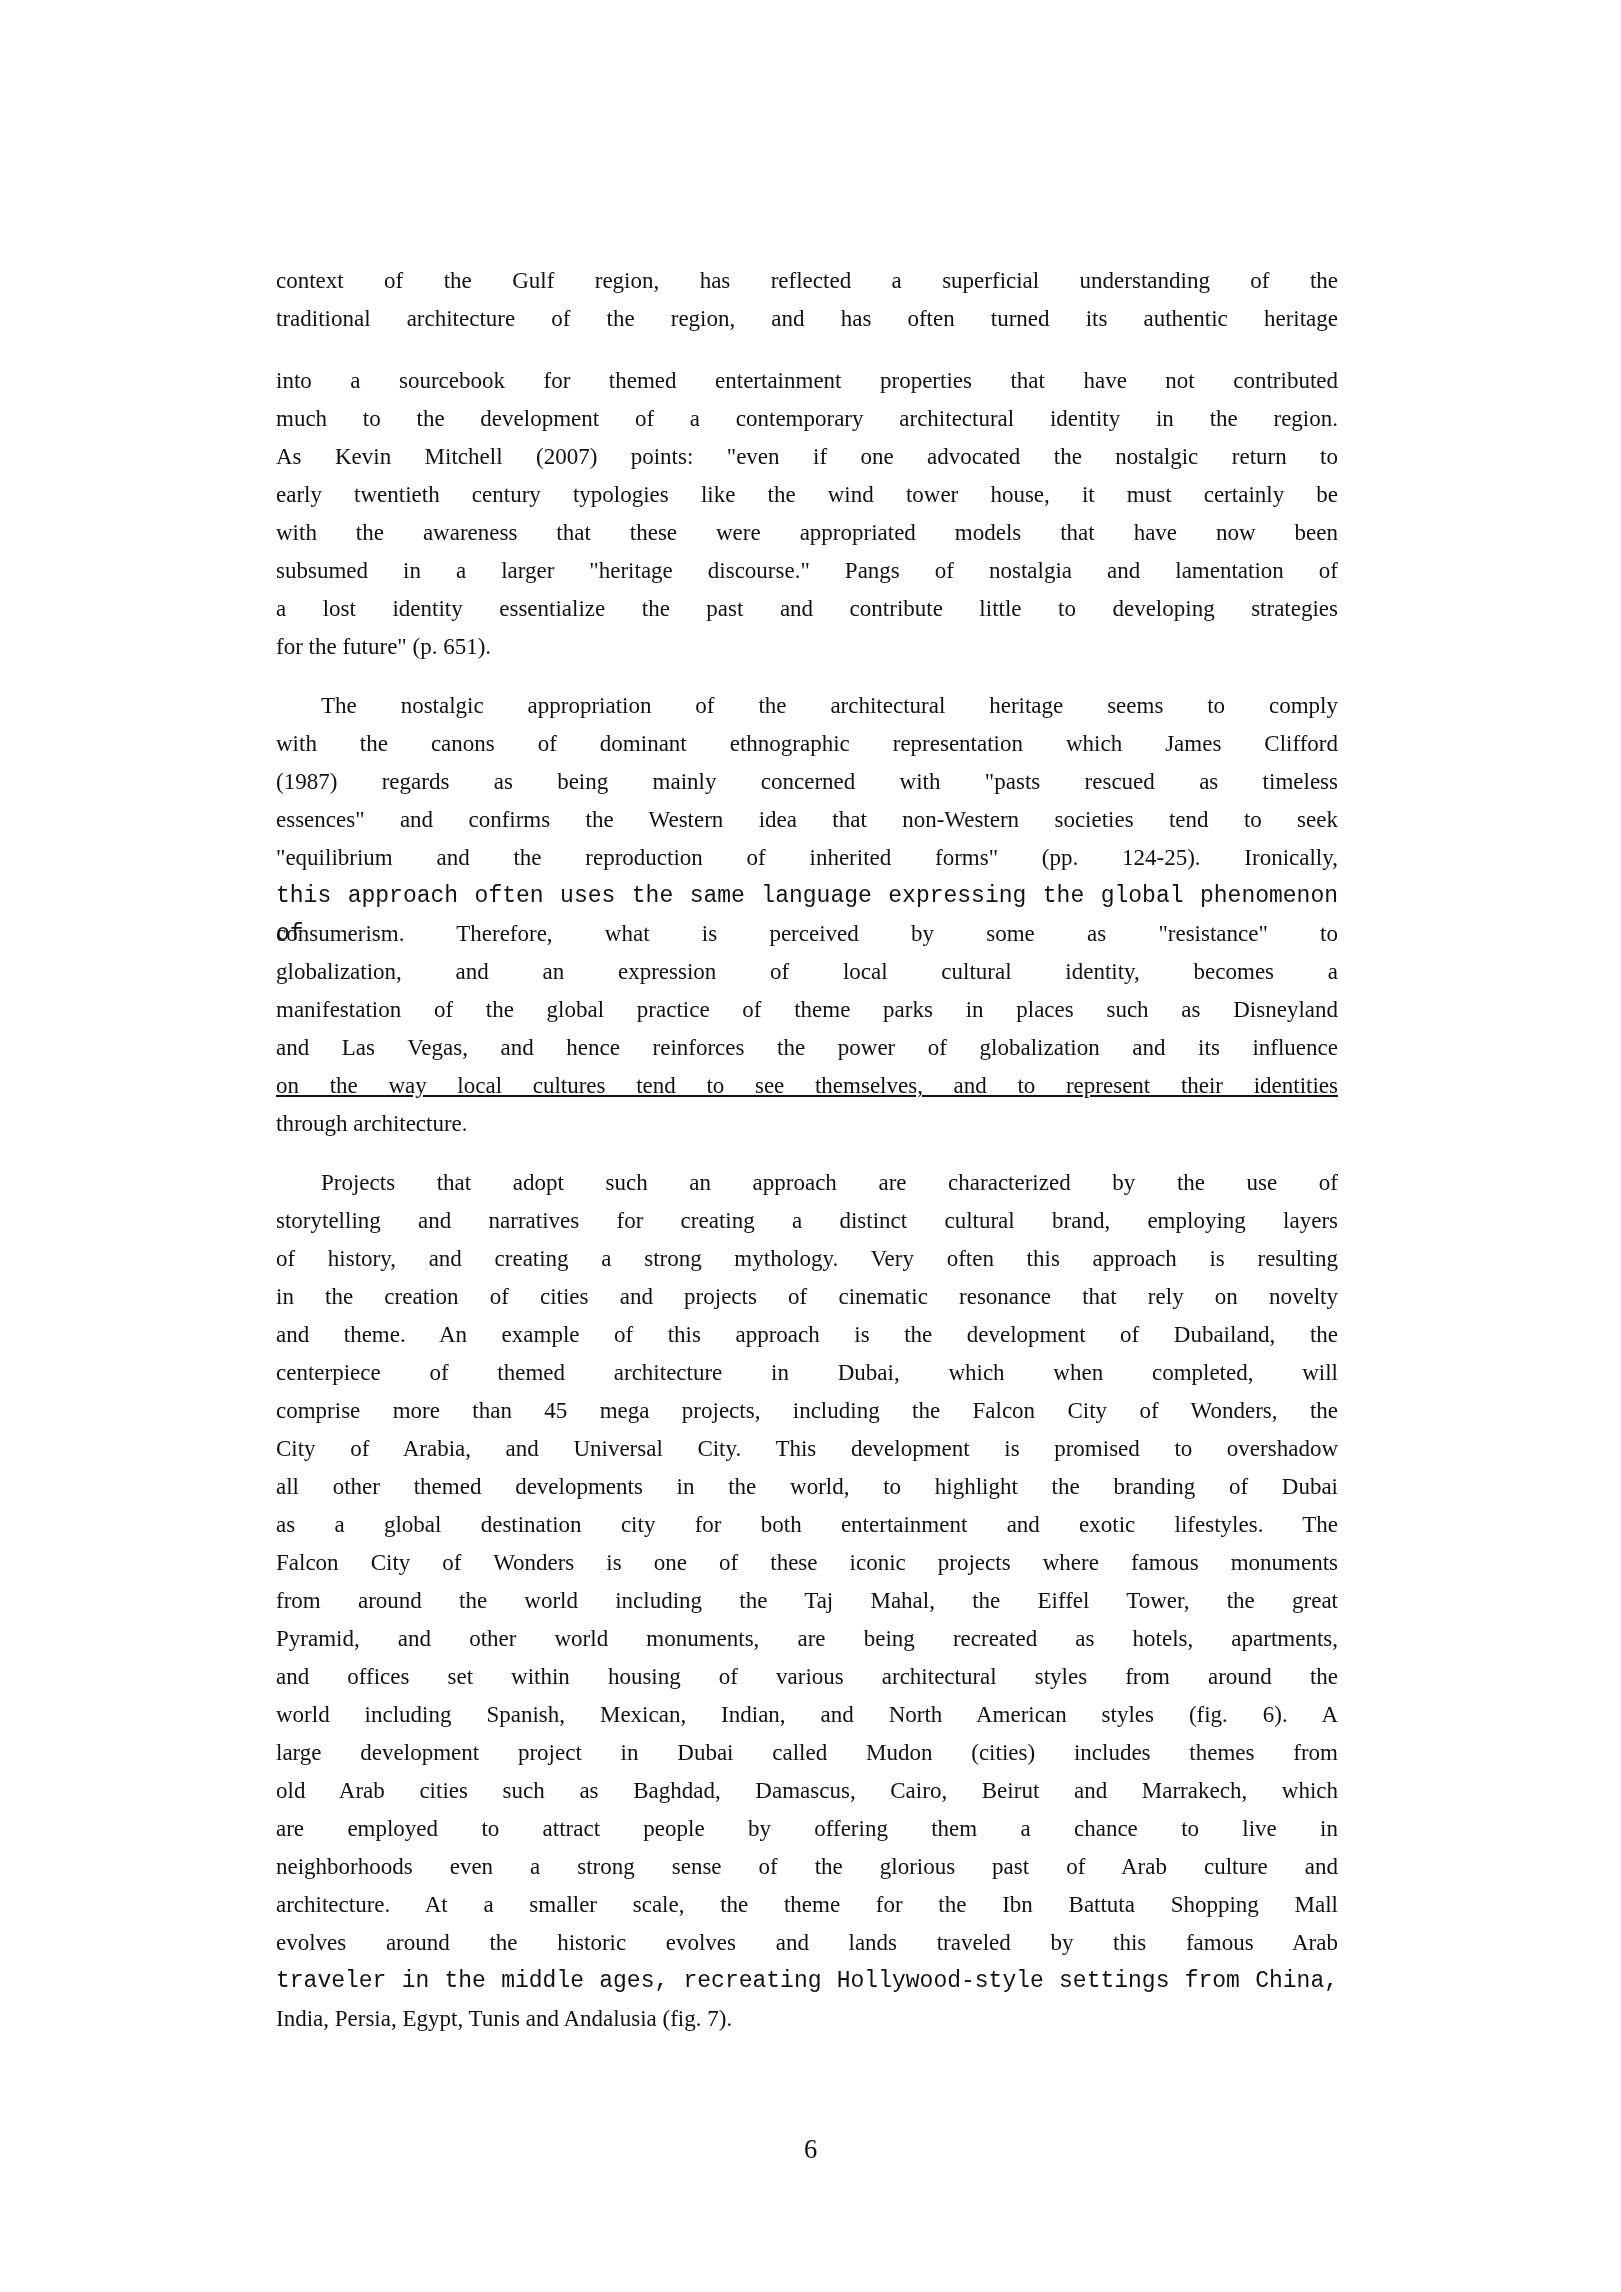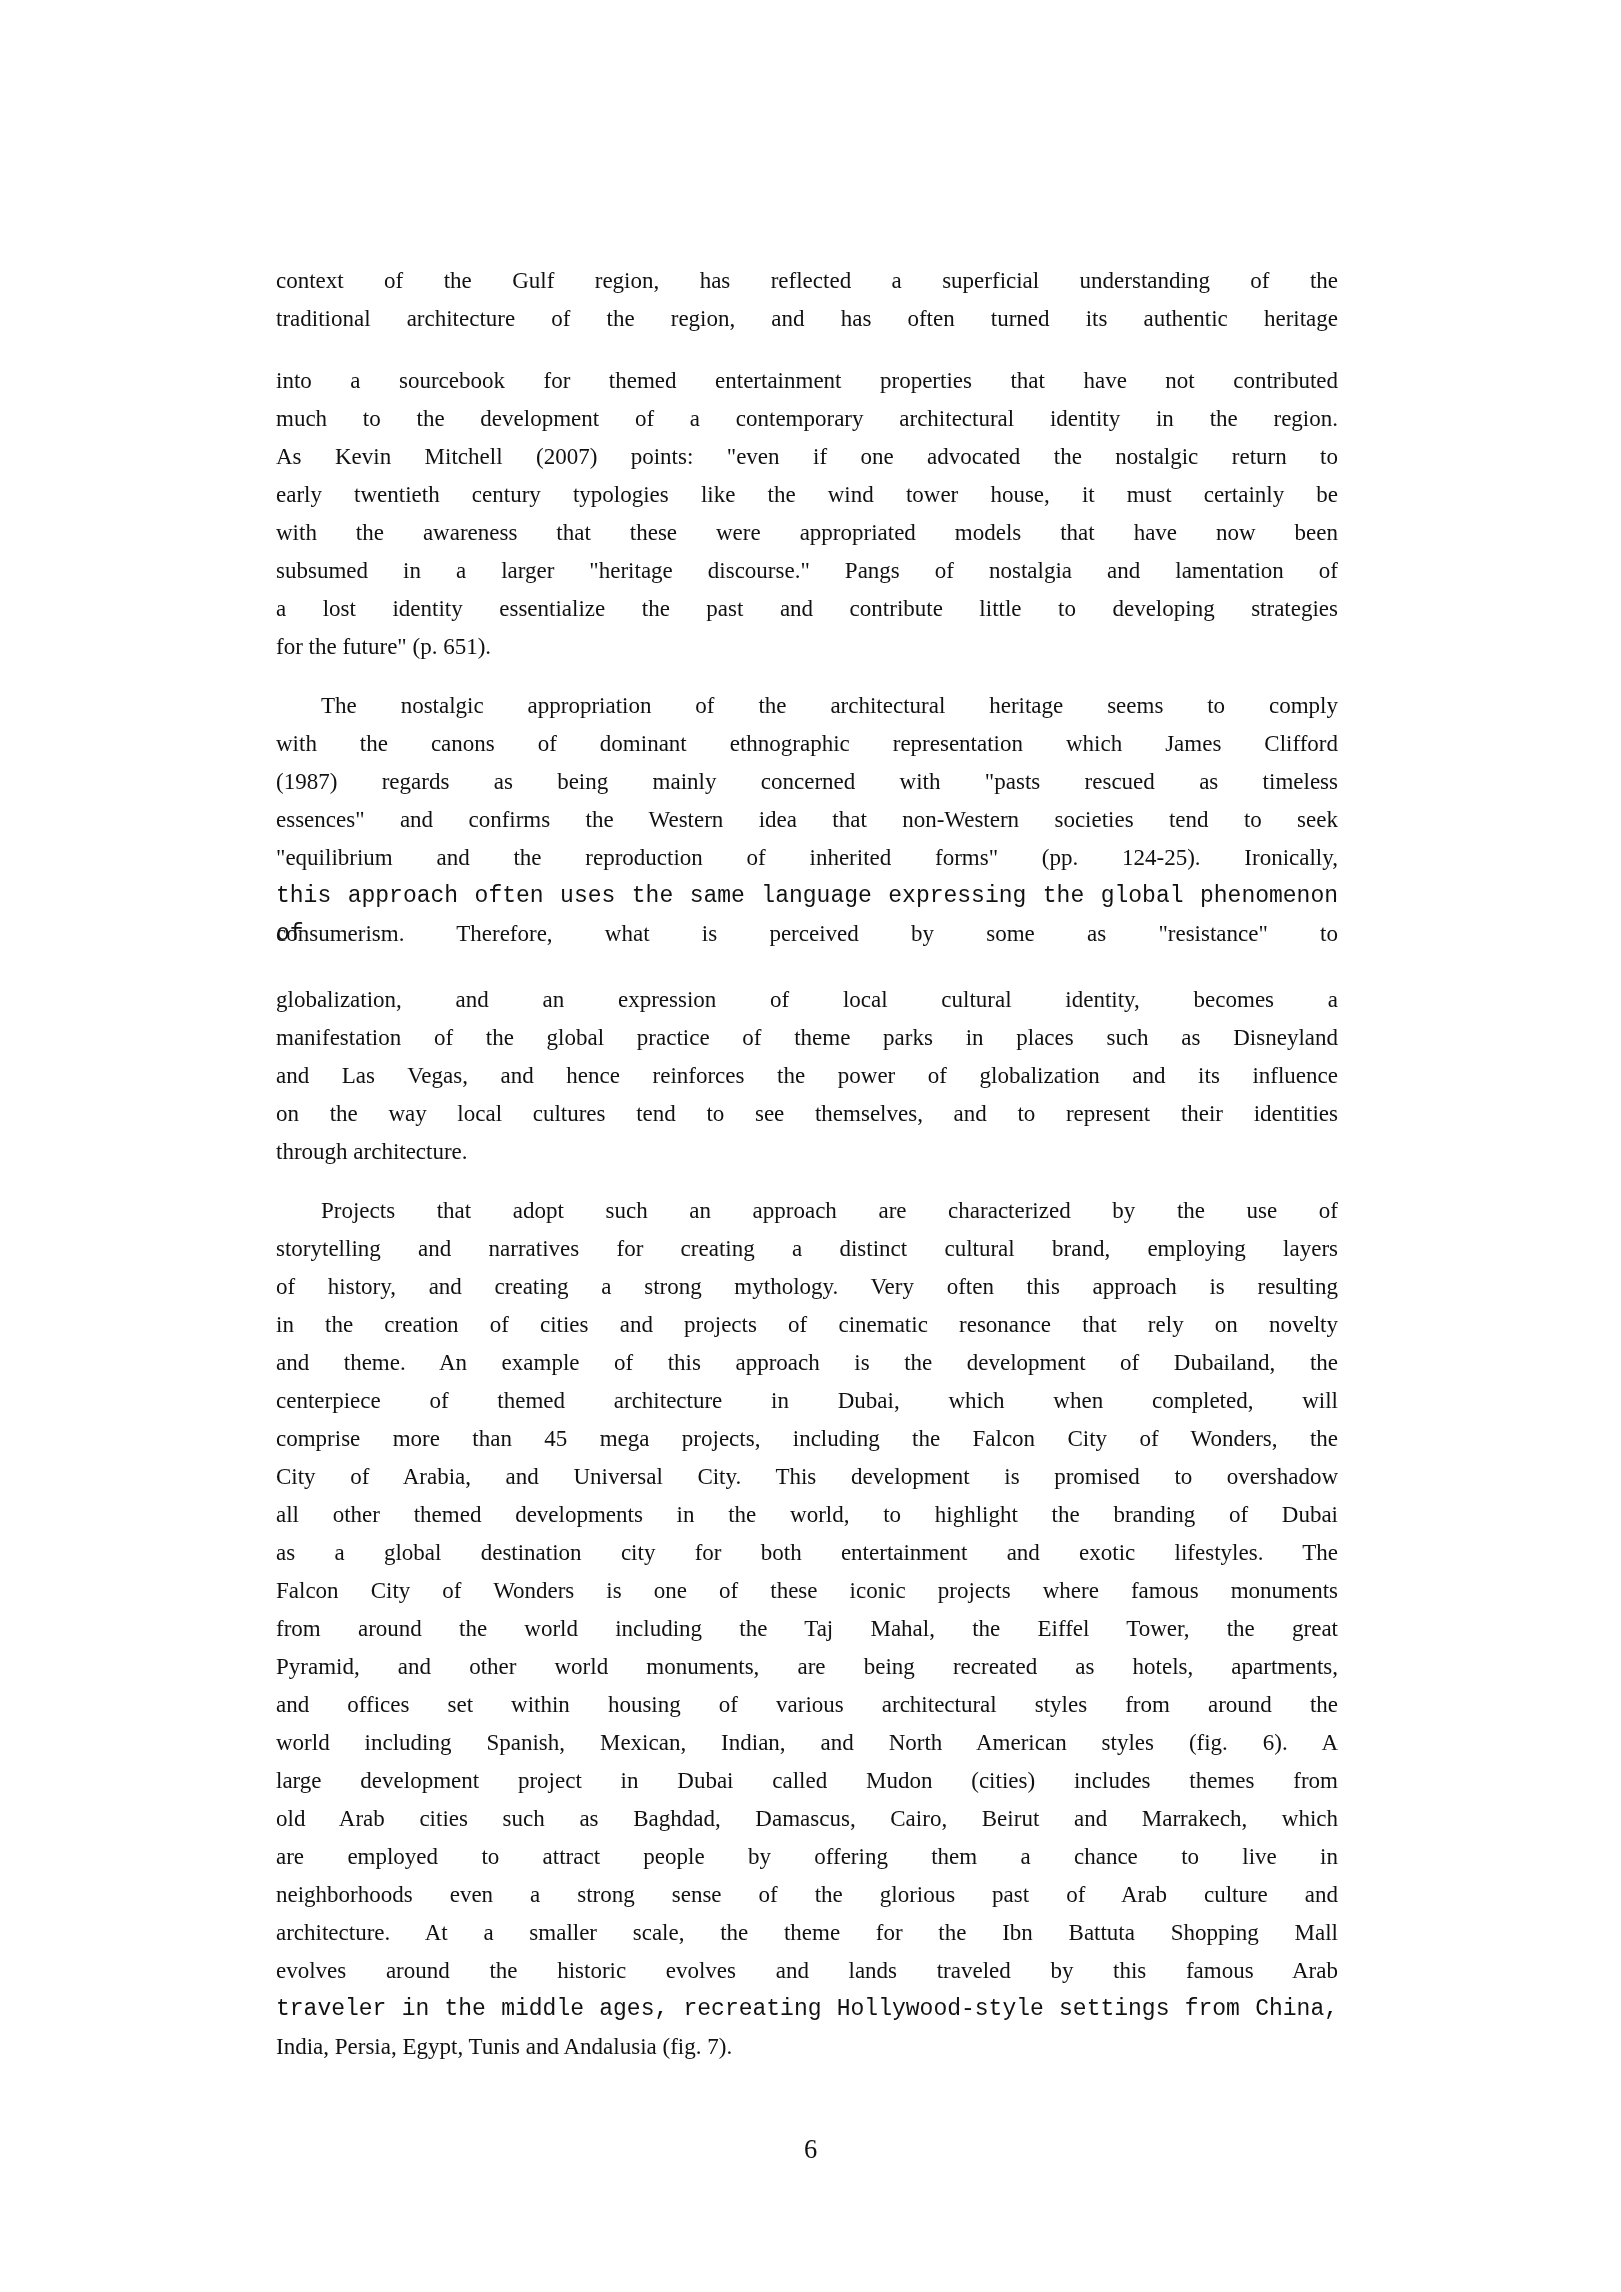--- a/index.html
+++ b/index.html
@@ -77,24 +77,24 @@
         <span class="line last">for the future" (p. 651).</span>
       </div>
       <div class="para">
         <span class="line indent" style="white-space: normal; text-align-last: justify;">The nostalgic appropriation of the architectural heritage seems to comply</span>
         <span class="line" style="white-space: normal; text-align-last: justify;">with the canons of dominant ethnographic representation which James Clifford</span>
         <span class="line" style="white-space: normal; text-align-last: justify;">(1987) regards as being mainly concerned with "pasts rescued as timeless</span>
         <span class="line" style="white-space: normal; text-align-last: justify;">essences" and confirms the Western idea that non-Western societies tend to seek</span>
         <span class="line" style="white-space: normal; text-align-last: justify;">"equilibrium and the reproduction of inherited forms" (pp. 124-25). Ironically,</span>
         <span class="line" style="white-space: normal; text-align-last: justify; font-family: Liberation Mono, monospace;">this approach often uses the same language expressing the global phenomenon of</span>
         <span class="line" style="white-space: normal; text-align-last: justify;">consumerism. Therefore, what is perceived by some as "resistance" to</span>
-        <span class="line" style="white-space: normal; text-align-last: justify; margin-top: 28px;">globalization, and an expression of local cultural identity, becomes a</span>
+        <span class="line" style="white-space: normal; text-align-last: justify;">globalization, and an expression of local cultural identity, becomes a</span>
         <span class="line" style="white-space: normal; text-align-last: justify;">manifestation of the global practice of theme parks in places such as Disneyland</span>
         <span class="line" style="white-space: normal; text-align-last: justify;">and Las Vegas, and hence reinforces the power of globalization and its influence</span>
-        <span class="line" style="white-space: normal; text-align-last: justify;">on the way local cultures tend to see themselves, and to represent their identities</span>
+        <span class="line" style="white-space: normal; text-align-last: justify; text-decoration: underline;">on the way local cultures tend to see themselves, and to represent their identities</span>
         <span class="line last">through architecture.</span>
       </div>
       <div class="para">
         <span class="line indent" style="white-space: normal; text-align-last: justify;">Projects that adopt such an approach are characterized by the use of</span>
         <span class="line" style="white-space: normal; text-align-last: justify;">storytelling and narratives for creating a distinct cultural brand, employing layers</span>
         <span class="line" style="white-space: normal; text-align-last: justify;">of history, and creating a strong mythology. Very often this approach is resulting</span>
         <span class="line" style="white-space: normal; text-align-last: justify;">in the creation of cities and projects of cinematic resonance that rely on novelty</span>
         <span class="line" style="white-space: normal; text-align-last: justify;">and theme.  An example of this approach is the development of Dubailand, the</span>
         <span class="line" style="white-space: normal; text-align-last: justify;">centerpiece of themed architecture in Dubai, which when completed, will</span>
         <span class="line" style="white-space: normal; text-align-last: justify;">comprise more than 45 mega projects, including the Falcon City of Wonders, the</span>

